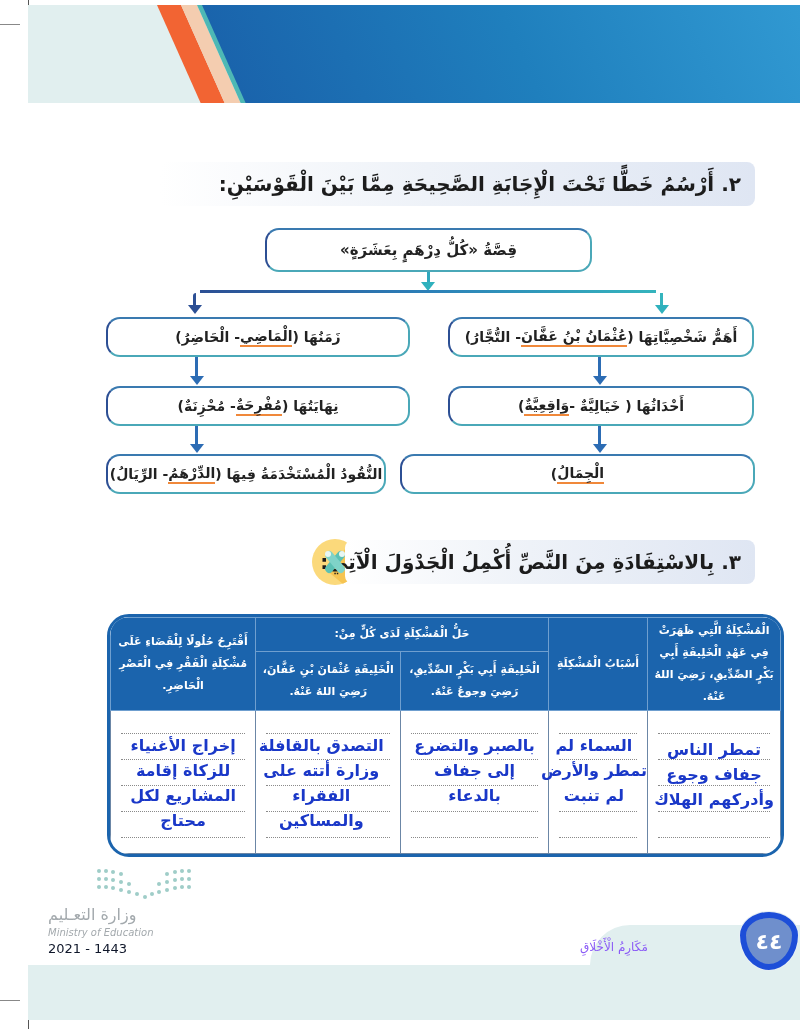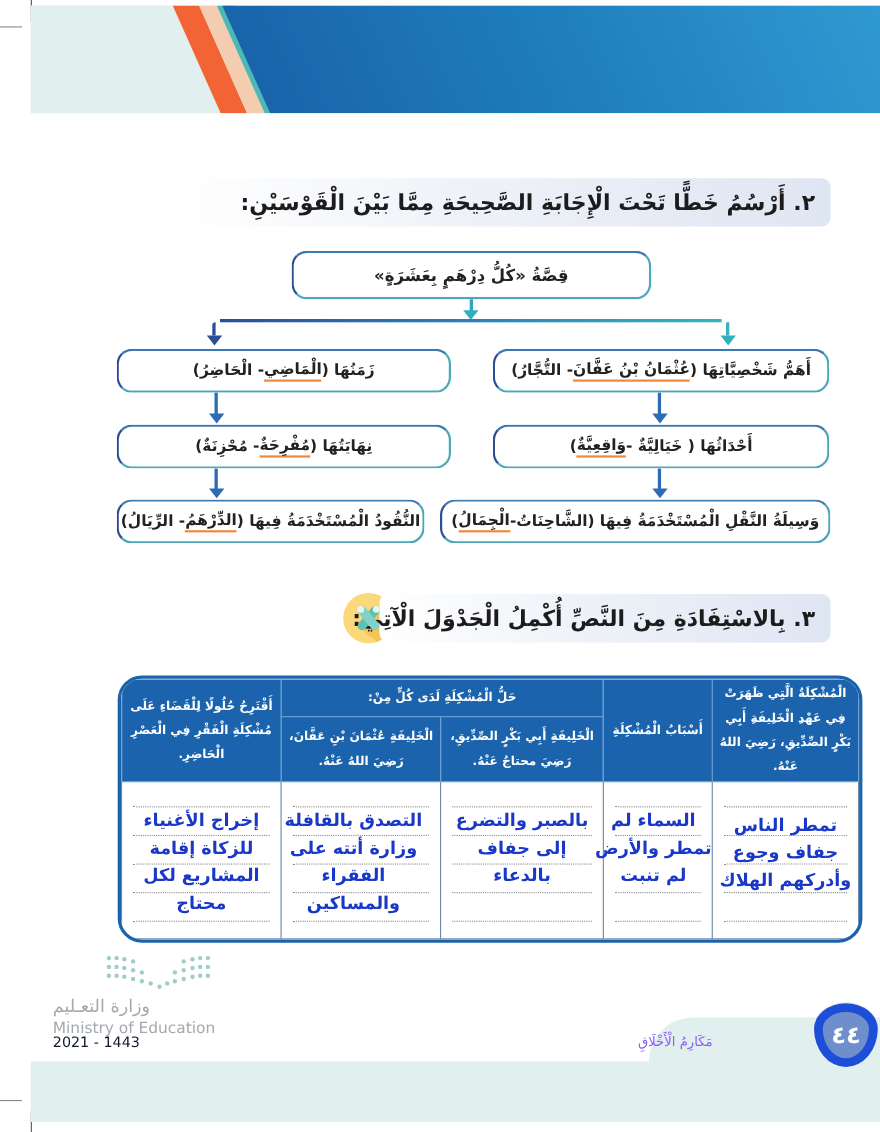--- a/index.html
+++ b/index.html
@@ -61,29 +61,29 @@
   table { border-collapse: collapse; width: 100%; height: 100%; table-layout: fixed; }
   th { background: #1b64ad; color: #fff; font-size: 11px; font-weight: bold; line-height: 22px; text-align: center; border: 1px solid #6f9fcf; padding: 2px 4px; vertical-align: middle; }
   td { border: 1px solid #6b86a6; vertical-align: top; padding: 6px 6px; position: relative; }
   .dots { position: absolute; left: 10px; right: 10px; border-bottom: 1px dotted #8a8a8a; height: 0; }
   .answer { position: relative; z-index: 1; color: #1a38c8; font-weight: bold; font-size: 16px; line-height: 25px; text-align: center; margin-top: 16px; font-family: "DejaVu Sans", sans-serif; }
 
   
   .logo-dots { position: absolute; left: 95px; top: 867px; width: 100px; height: 32px; }
   .logo-dots i { position: absolute; width: 4px; height: 4px; border-radius: 50%; background: #9fcdc8; }
   .ministry-ar { position: absolute; left: 48px; top: 905px; font-size: 16px; color: #a3a9ad; direction: rtl; }
-  .ministry-en { position: absolute; left: 48px; top: 927px; font-size: 14px; color: #a3a9ad; direction: ltr; }
+  .ministry-en { position: absolute; left: 48px; top: 927px; font-size: 10px; color: #a3a9ad; direction: ltr; font-style: italic; }
   .ministry-year { position: absolute; left: 48px; top: 941px; font-size: 13px; color: #0f172a; direction: ltr; }
 
   
   .footer-band { position: absolute; left: 28px; top: 965px; width: 772px; height: 55px; background: #e1efef; }
   .footer-wave { position: absolute; left: 590px; top: 925px; width: 210px; height: 45px; background: #e1efef; border-radius: 40px 0 0 0; }
   .book-title { position: absolute; left: 580px; top: 940px; font-size: 12px; color: #8b5cf6; }
   .page-num { position: absolute; left: 740px; top: 912px; width: 58px; height: 58px; border-radius: 50% 50% 50% 50% / 40% 40% 60% 60%;
-    background: #6f8fcc; border: 8px solid #1d4ed8; box-shadow: 0 0 0 1px #e6eef3; display: flex; align-items: center; justify-content: center; color: #fff; font-size: 22px; font-weight: bold; }
+    background: #6f8fcc; border: 6px solid #1d4ed8; box-shadow: 0 0 0 1px #e6eef3; display: flex; align-items: center; justify-content: center; color: #fff; font-size: 22px; font-weight: bold; }
 </style>
 </head>
 <body>
 
 <div class="crop-h" style="top:24px"></div>
 <div class="crop-v" style="top:0"></div>
 <div class="crop-h" style="top:1000px"></div>
 <div class="crop-v" style="top:1010px"></div>
 
 <div class="banner">
@@ -116,21 +116,20 @@
 <div class="vline" style="left:598px;top:357px;height:20px"></div>
 <div class="arrow-down" style="left:593px;top:376px"></div>
 <div class="node col-right r2">
   <span>أَحْدَاثُهَا ( خَيَالِيَّةٌ - </span>
     <span class="ul">وَاقِعِيَّةٌ</span>
     <span> )</span>
 </div>
 <div class="vline" style="left:598px;top:426px;height:19px"></div>
 <div class="arrow-down" style="left:593px;top:444px"></div>
 <div class="node col-right r3">
-  <span>وَسِيلَةُ النَّقْلِ الْمُسْتَخْدَمَةُ فِيهَا (الشَّاحِنَاتُ- </span>
     <span class="ul">الْجِمَالُ</span>
     <span>)</span>
 </div>
 
 <div class="node col-left r1">
   <span>زَمَنُهَا (</span>
     <span class="ul">الْمَاضِي</span>
     <span> - الْحَاضِرُ)</span>
 </div>
 <div class="vline" style="left:195px;top:357px;height:20px"></div>
@@ -170,21 +169,21 @@
         <col style="width:130px">
     </colgroup>
     <tbody>
         <tr style="height:32px">
       <th rowspan="2">الْمُشْكِلَةُ الَّتِي ظَهَرَتْ فِي عَهْدِ الْخَلِيفَةِ أَبِي بَكْرٍ الصِّدِّيقِ، رَضِيَ اللهُ عَنْهُ.</th>
       <th rowspan="2">أَسْبَابُ الْمُشْكِلَةِ</th>
       <th colspan="2">حَلُّ الْمُشْكِلَةِ لَدَى كُلٍّ مِنْ:</th>
       <th rowspan="2">أَقْتَرِحُ حُلُولًا لِلْقَضَاءِ عَلَى مُشْكِلَةِ الْفَقْرِ فِي الْعَصْرِ الْحَاضِرِ.</th>
     </tr>
     <tr style="height:56px">
-      <th>الْخَلِيفَةِ أَبِي بَكْرٍ الصِّدِّيقِ، رَضِيَ محتاجُ عَنْهُ.</th>
+      <th>الْخَلِيفَةِ أَبِي بَكْرٍ الصِّدِّيقِ، رَضِيَ وجوعُ عَنْهُ.</th>
       <th>الْخَلِيفَةِ عُثْمَانَ بْنِ عَفَّانَ، رَضِيَ اللهُ عَنْهُ.</th>
     </tr>
     <tr>
       <td>
         <div class="dots" style="top:22px"></div>
             <div class="dots" style="top:48px"></div>
             <div class="dots" style="top:74px"></div>
             <div class="dots" style="top:100px"></div>
             <div class="dots" style="top:126px"></div>
         <div class="answer" style="margin-top:20px">تمطر الناس جفاف وجوع وأدركهم الهلاك</div>

